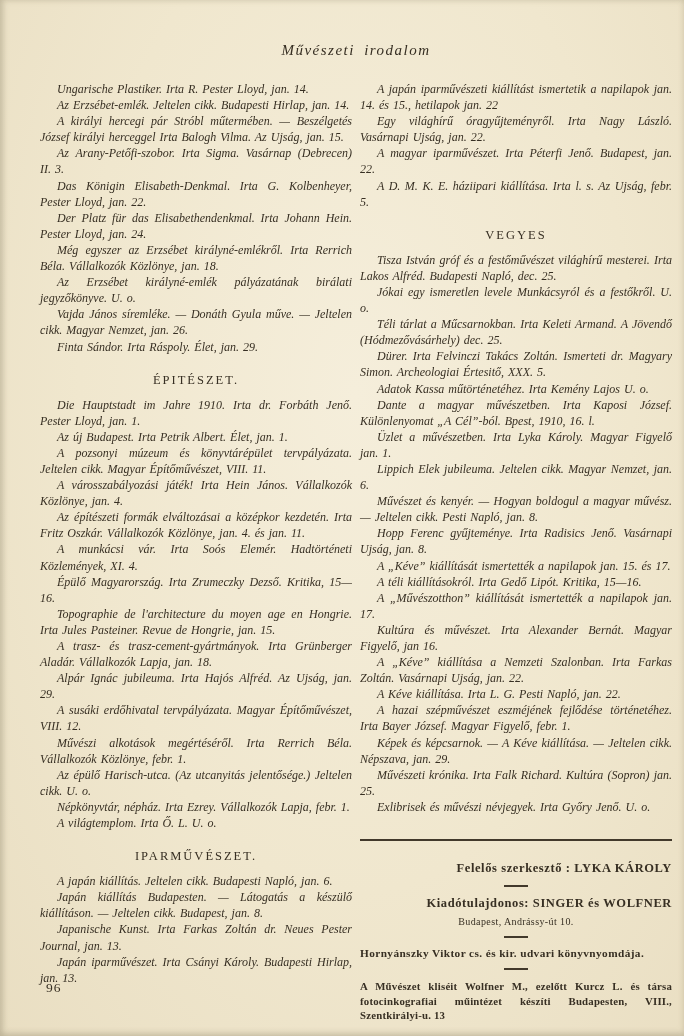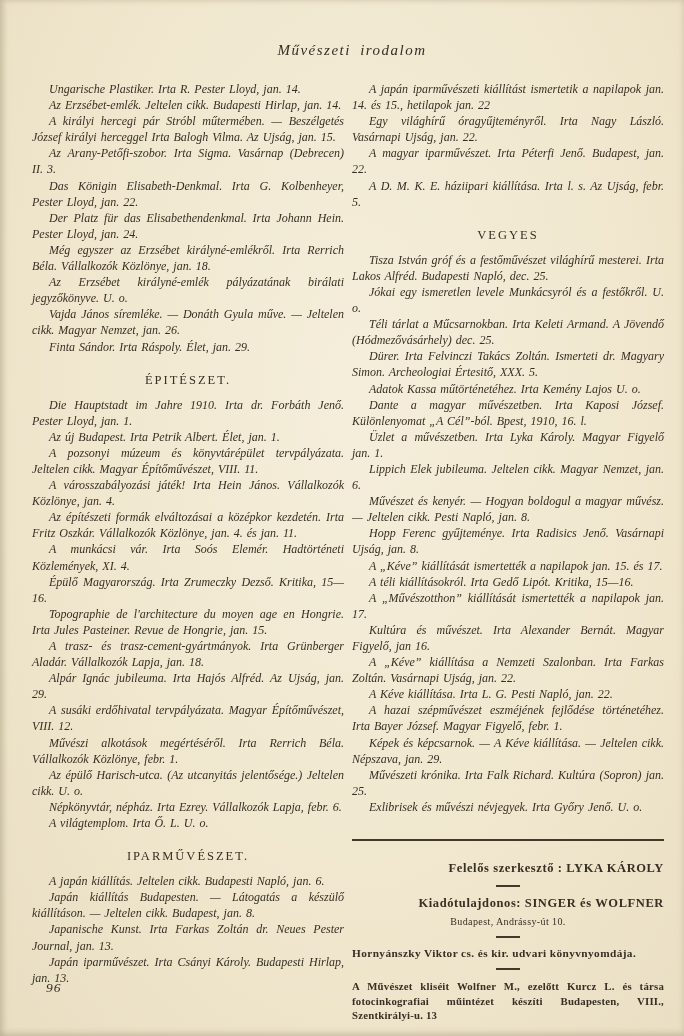--- a/index.html
+++ b/index.html
@@ -2,21 +2,21 @@
 <html><head>
 <meta charset="utf-8">
 <style>
   * { margin:0; padding:0; box-sizing:border-box; }
   html,body { width:684px; height:1036px; }
   body { background:#cfc6ae; font-family:"Liberation Serif","DejaVu Serif",serif; }
   .page{
     position:relative; width:684px; height:1036px; overflow:hidden;
     background: radial-gradient(ellipse at 52% 38%, #f5eedb 0%, #f0e7ce 55%, #e9dec2 100%);
     color:#372f23;
-    padding:42px 12px 0 32px;
+    padding:42px 12px 0 40px;
     box-shadow: inset 3px 0 6px rgba(120,110,85,.25), inset 0 -3px 6px rgba(120,110,85,.2);
   }
   .running-header{
     text-align:center; font-style:italic; font-size:15px;
     letter-spacing:1.5px; margin-bottom:22px; word-spacing:4px;
   }
   .columns{ display:flex; gap:8px; }
   .col{ width:312px; }
   .entry{
     font-size:12px; line-height:16.1px; text-align:justify;
@@ -30,21 +30,21 @@
   .imprint-rule{ border:none; border-top:2px solid #42392b; margin:0 0 20px 0; }
   .imprint-line-bold{ text-align:right; font-weight:bold; font-size:12.5px; letter-spacing:.6px; }
   .imprint-line-small{ text-align:center; font-size:10px; margin-top:5px; letter-spacing:.4px; }
   .imprint-line-printer{ font-weight:bold; font-size:11.3px; letter-spacing:.4px; }
   .imprint-dash{ width:24px; height:2px; background:#42392b; margin:9px auto; }
   .imprint-note{
     font-weight:bold; font-size:10.8px; line-height:14.5px;
     text-align:justify; margin-top:4px; letter-spacing:.2px;
   }
   .page-number{
-    position:absolute; left:46px; top:980px; font-size:13.5px; letter-spacing:1px;font-style:italic;
+    position:absolute; left:46px; top:980px; font-size:13.5px; letter-spacing:1px;
   }
 </style>
 </head>
 <body>
 
 <div class="page">
 
   <div class="running-header">Művészeti irodalom</div>
 
   <div class="columns">
@@ -66,21 +66,21 @@
         <p class="entry">A városszabályozási játék! Irta Hein János. Vállalkozók Közlönye, jan. 4.</p>
         <p class="entry">Az építészeti formák elváltozásai a középkor kezdetén. Irta Fritz Oszkár. Vállalkozók Közlönye, jan. 4. és jan. 11.</p>
         <p class="entry">A munkácsi vár. Irta Soós Elemér. Hadtörténeti Közlemények, XI. 4.</p>
         <p class="entry">Épülő Magyarország. Irta Zrumeczky Dezső. Kritika, 15—16.</p>
         <p class="entry">Topographie de l'architecture du moyen age en Hongrie. Irta Jules Pasteiner. Revue de Hongrie, jan. 15.</p>
         <p class="entry">A trasz- és trasz-cement-gyártmányok. Irta Grünberger Aladár. Vállalkozók Lapja, jan. 18.</p>
         <p class="entry">Alpár Ignác jubileuma. Irta Hajós Alfréd. Az Ujság, jan. 29.</p>
         <p class="entry">A susáki erdőhivatal tervpályázata. Magyar Építőművészet, VIII. 12.</p>
         <p class="entry">Művészi alkotások megértéséről. Irta Rerrich Béla. Vállalkozók Közlönye, febr. 1.</p>
         <p class="entry">Az épülő Harisch-utca. (Az utcanyitás jelentősége.) Jeltelen cikk. U. o.</p>
-        <p class="entry">Népkönyvtár, népház. Irta Ezrey. Vállalkozók Lapja, febr. 6.</p>
+        <p class="entry">Népkönyvtár, népház. Irta Ezrey. Vállalkozók Lapja, febr. 1.</p>
         <p class="entry">A világtemplom. Irta Ő. L. U. o.</p>
         <div class="section-heading">IPARMŰVÉSZET.</div>
         <p class="entry">A japán kiállítás. Jeltelen cikk. Budapesti Napló, jan. 6.</p>
         <p class="entry">Japán kiállítás Budapesten. — Látogatás a készülő kiállításon. — Jeltelen cikk. Budapest, jan. 8.</p>
         <p class="entry">Japanische Kunst. Irta Farkas Zoltán dr. Neues Pester Journal, jan. 13.</p>
         <p class="entry">Japán iparművészet. Irta Csányi Károly. Budapesti Hirlap, jan. 13.</p>
       </div>
 
     <div class="col" id="right-col">
     <p class="entry">A japán iparművészeti kiállítást ismertetik a napilapok jan. 14. és 15., hetilapok jan. 22</p>

